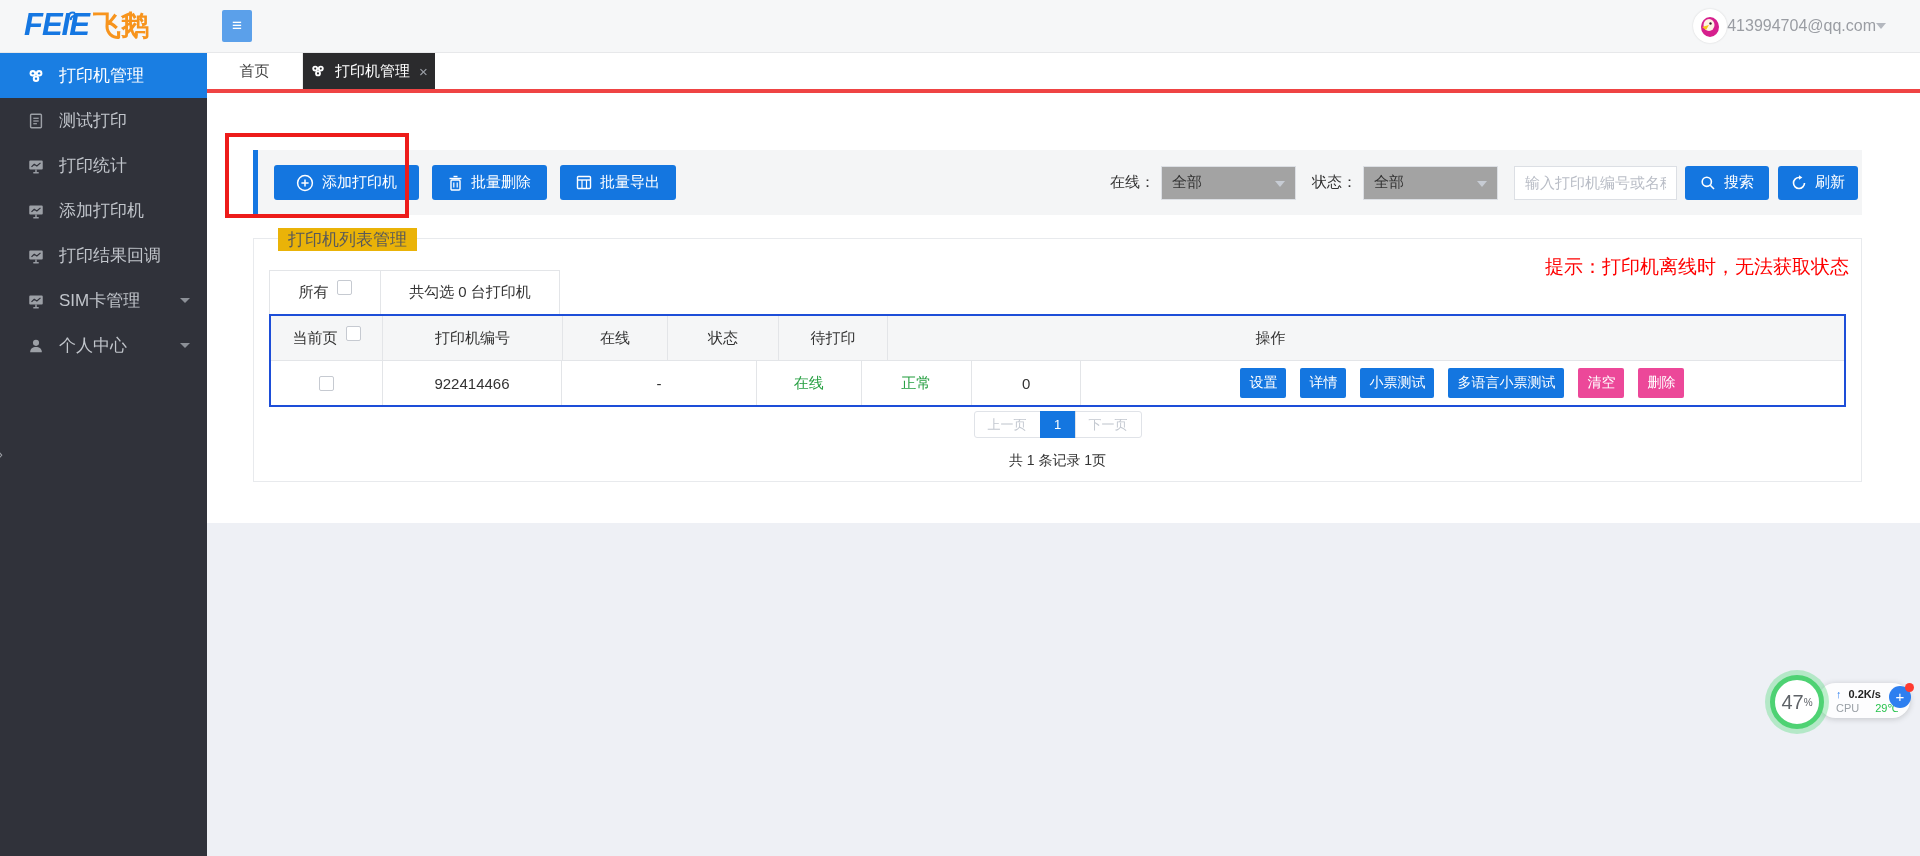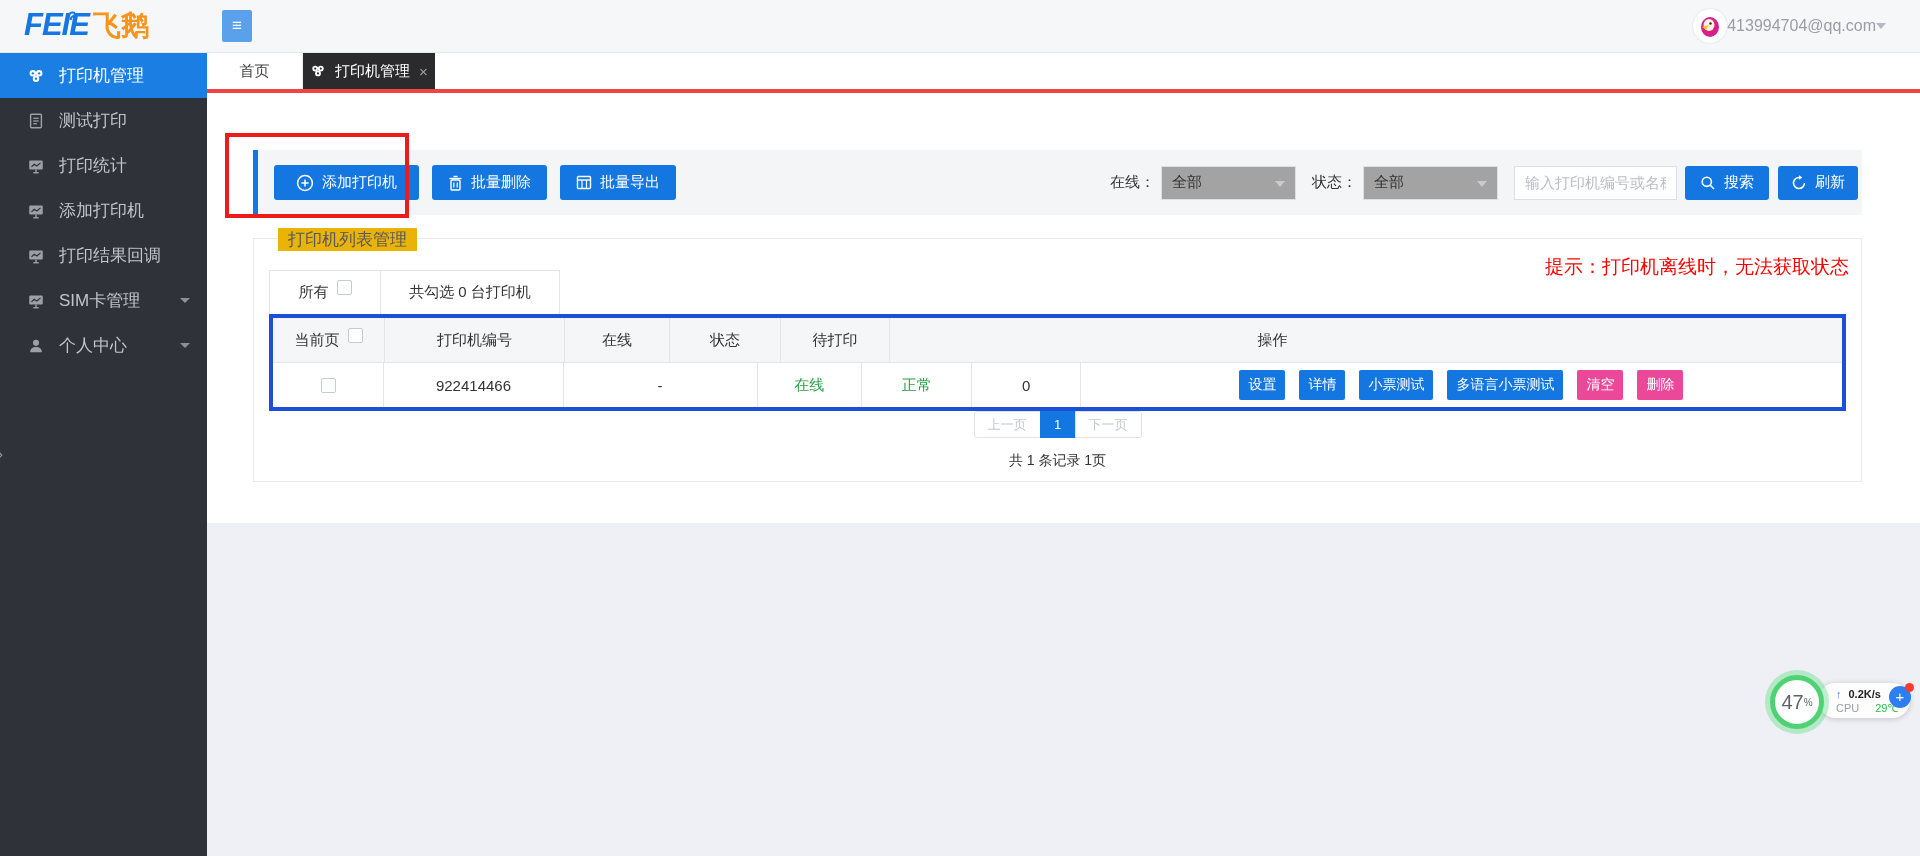--- a/index.html
+++ b/index.html
@@ -58,21 +58,21 @@
   .panel{position:absolute;left:46px;top:145px;width:1609px;height:244px;border:1px solid #e8eaed}
   .panel-legend{position:absolute;top:-11px;left:24px;background:#eab308;padding:0 10px;font-size:17px;color:#595959}
   .hint{position:absolute;top:15px;right:12px;font-size:19px;color:#fe0000}
 
   .tbl{position:absolute;left:15px;top:31px;width:1577px;font-size:15px}
   .tr{display:flex}
   .td{display:flex;align-items:center;justify-content:center;height:44px;gap:8px}
   .c0{width:111px}.c1{width:180px}.c2{width:195px}.c3{width:105px}.c4{width:111px}.c5{width:109px}.c6{width:766px}
   .tr-select .td{border-top:1px solid #e3e5e8;border-left:1px solid #e3e5e8;background:#fff}
   .tr-select .c1{border-right:1px solid #e3e5e8}
-  .tbl-main{border:4px solid #1d4ed8}
+  .tbl-main{border:2px solid #1d4ed8}
   .tr-head{background:#f5f6f7}
   .tr-head .td{color:#333}
   .tr-head .td+.td,.tr-data .td+.td{border-left:1px solid #e3e5e8}
   .tr-data{border-top:1px solid #e3e5e8;background:#fff}
   .green{color:#28a043}
   .cb{appearance:none;-webkit-appearance:none;width:15px;height:15px;border:1px solid #c6cad1;background:#fff;border-radius:2px;cursor:pointer;margin-top:-10px}
   .tr-data .cb{margin-top:0}
   .abtn{height:30px;padding:0 9px;border:none;border-radius:2px;background:#1476e0;color:#fff;font-size:14px;cursor:pointer;font-family:inherit;margin:0 3px}
   .abtn.danger{background:#ec4899}
 

